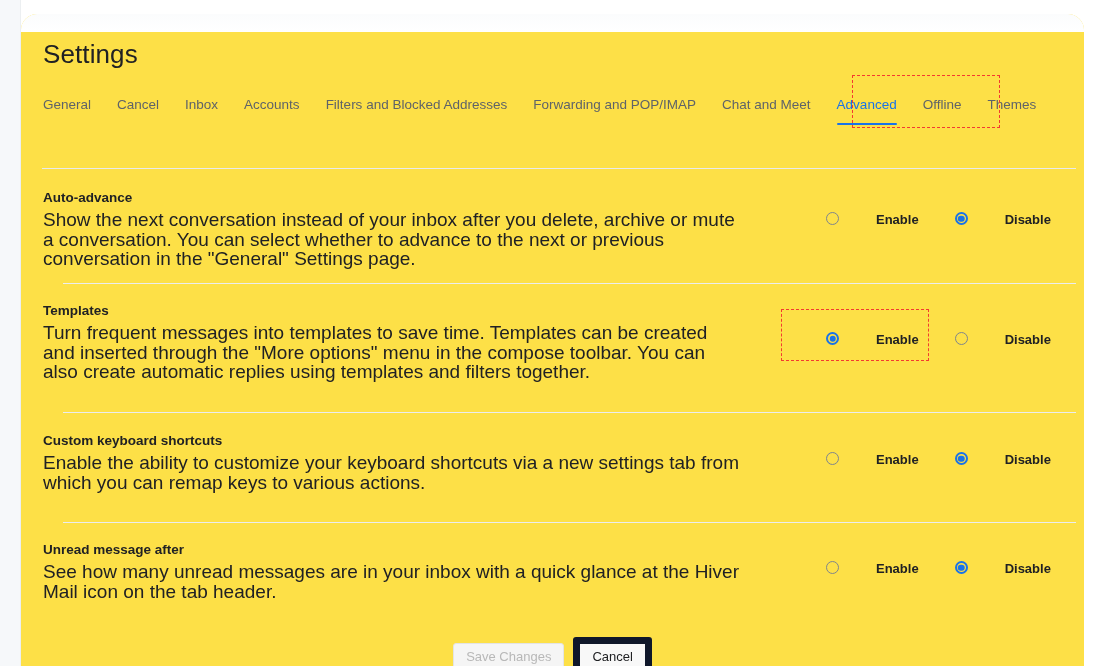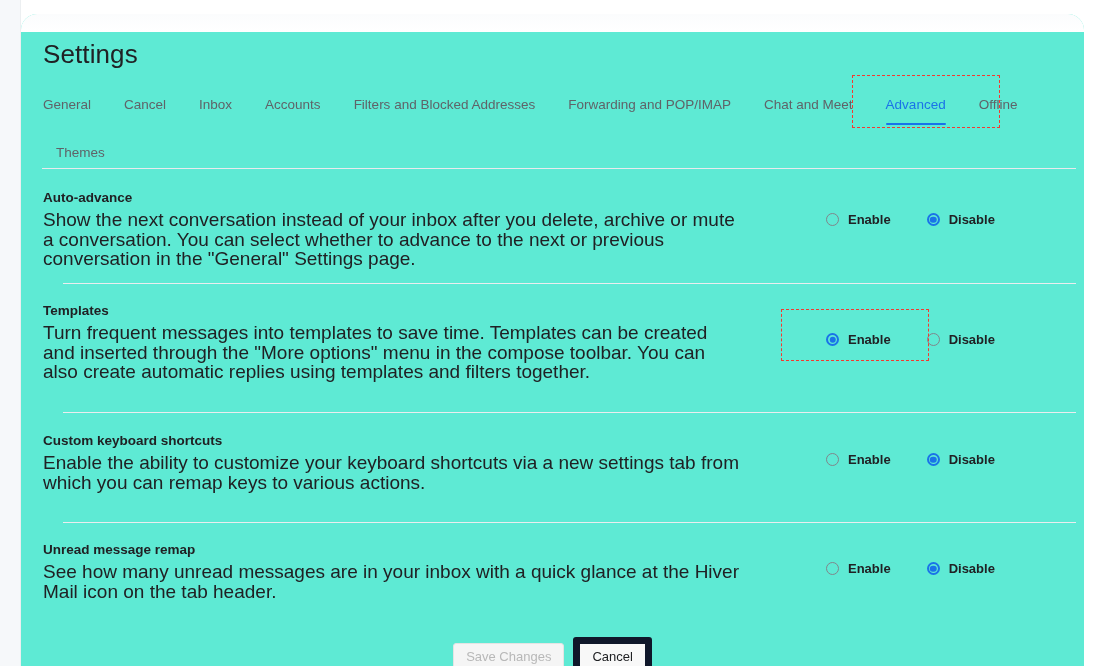--- a/index.html
+++ b/index.html
@@ -38,21 +38,21 @@
     background: #eceff1;
   }
 
   
   .settings-card {
     position: absolute;
     left: 21px;
     top: 14px;
     width: 1063px;
     height: 652px;
-    background: #5eead4;
+    background: #fde047;
     border-top-left-radius: 16px;
     border-top-right-radius: 16px;
     box-shadow: 0 0 0 0 rgba(0,0,0,0);
     overflow: hidden;
   }
 
   .card-top-shade {
     position: absolute;
     left: 0; top: 0;
     width: 1063px; height: 18px;
@@ -75,21 +75,20 @@
     left: 22px;
     top: 72px;
     width: 1012px;
   }
   .tab-row {
     display: flex;
     flex-wrap: wrap;
     align-items: flex-start;
     column-gap: 0;
     row-gap: 0;
-    gap: 7px;
   }
   .tab {
     position: relative;
     font-size: 13.5px;
     color: #5f6368;
     padding: 11px 13px 14px 13px;
     white-space: nowrap;
     cursor: pointer;
     line-height: 16px;
   }
@@ -142,23 +141,23 @@
     font-weight: 400;
   }
 
   .radio-group {
     display: flex;
     align-items: center;
     position: absolute;
   }
   .radio-option {
     display: flex;
-    align-items: center;
     cursor: pointer;
     white-space: nowrap;
+    gap: 28px;
   }
   .radio-circle {
     width: 13px;
     height: 13px;
     border-radius: 50%;
     border: 1.4px solid #80868b;
     box-sizing: border-box;
     display: inline-block;
     position: relative;
     flex: none;
@@ -310,21 +309,21 @@
           <span class="radio-label">Enable</span>
         </div>
         <div class="radio-option" style="margin-right: 0px;">
           <span class="radio-circle checked"></span>
           <span class="radio-label">Disable</span>
         </div>
       </div>
       <div class="row-divider" style="top: 508px;"></div>
       <div class="setting-row" style="top: 527px;">
         <div class="setting-text">
-          <div class="setting-title">Unread message remap</div>
+          <div class="setting-title">Unread message after</div>
           <div class="setting-desc">See how many unread messages are in your inbox with a quick glance at the Hiver Mail icon on the tab header.</div>
         </div>
       </div>
       <div class="radio-group" style="left: 805px; top: 547px;">
         <div class="radio-option" style="margin-right: 36px;">
           <span class="radio-circle"></span>
           <span class="radio-label">Enable</span>
         </div>
         <div class="radio-option" style="margin-right: 0px;">
           <span class="radio-circle checked"></span>

